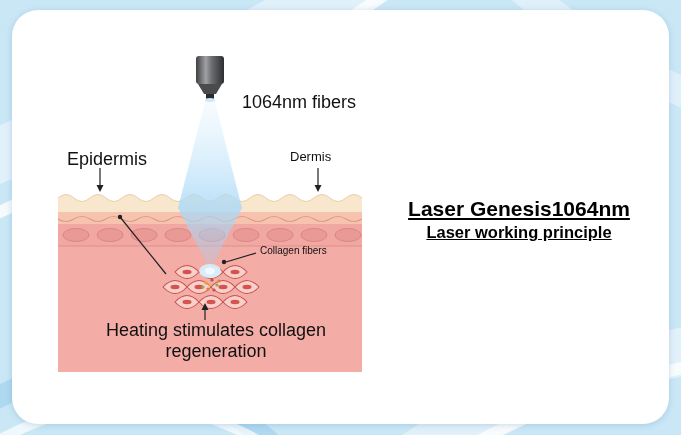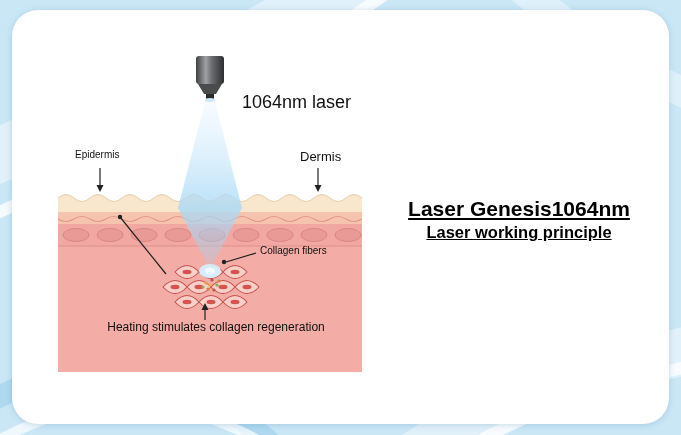--- a/index.html
+++ b/index.html
@@ -10,25 +10,25 @@
   }
   .bg-svg { position:absolute; left:0; top:0; }
   .card {
     position:absolute; left:12px; top:10px; width:657px; height:414px;
     background:#ffffff; border-radius:26px;
     box-shadow:0 1px 6px rgba(90,140,180,0.30);
   }
   .diagram-svg { position:absolute; left:50px; top:40px; }
   .lbl { position:absolute; color:#111; white-space:nowrap; }
   .laser-label   { left:242px; top:92px;  font-size:18px; }
-  .epidermis-lbl { left:67px;  top:149px; font-size:10px;margin-left:8px; }
-  .dermis-lbl    { left:300px; top:149px; font-size:13px; }
+  .epidermis-lbl { left:67px;  top:149px; font-size:18px; }
+  .dermis-lbl    { left:290px; top:149px; font-size:13px; }
   .collagen-lbl  { left:260px; top:245px; font-size:10px; }
   .heating-lbl   { left:76px;  top:320px; width:280px; text-align:center;
-                   font-size:12px; white-space:normal; }
+                   font-size:18px; white-space:normal; }
   .title-block   { position:absolute; left:388px; top:196px; width:262px;
                    text-align:center; color:#000;text-decoration:underline; }
   .title-line1   { font-size:21px; font-weight:bold; line-height:1.25; }
   .title-line2   { font-size:16.5px; font-weight:bold; line-height:1.25; }
 </style>
 </head>
 <body>
 
 <div class="stage">
 
@@ -141,21 +141,21 @@
         <circle cx="174" cy="222" r="2.2" stroke="none"></circle>
         <line x1="176" y1="222" x2="206" y2="213"></line>
       </g>
       <g>
         <line x1="155" y1="280" x2="155" y2="269"></line>
         <polygon points="151.5,270 158.5,270 155,263" stroke="none"></polygon>
       </g>
     </g>
   </svg>
 
-  <div class="lbl laser-label">1064nm laser</div>
+  <div class="lbl laser-label">1064nm fibers</div>
   <div class="lbl epidermis-lbl">Epidermis</div>
   <div class="lbl dermis-lbl">Dermis</div>
   <div class="lbl collagen-lbl">Collagen fibers</div>
   <div class="lbl heating-lbl">Heating stimulates collagen regeneration</div>
 
   <div class="title-block">
     <div class="title-line1">Laser Genesis1064nm</div>
     <div class="title-line2">Laser working principle</div>
   </div>
 

